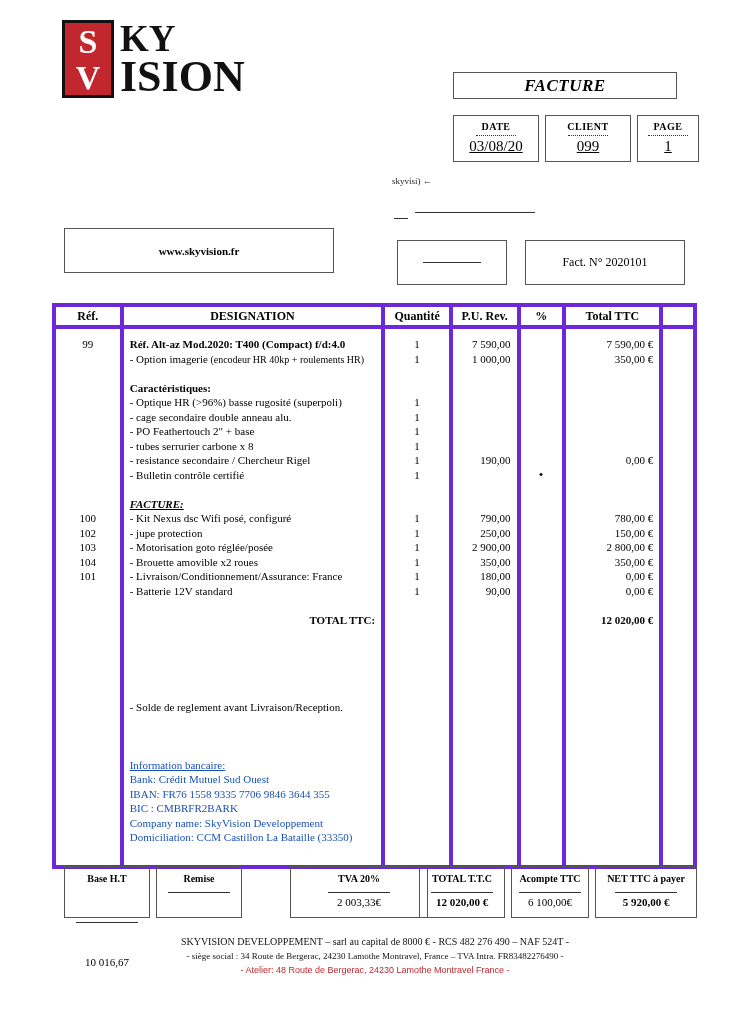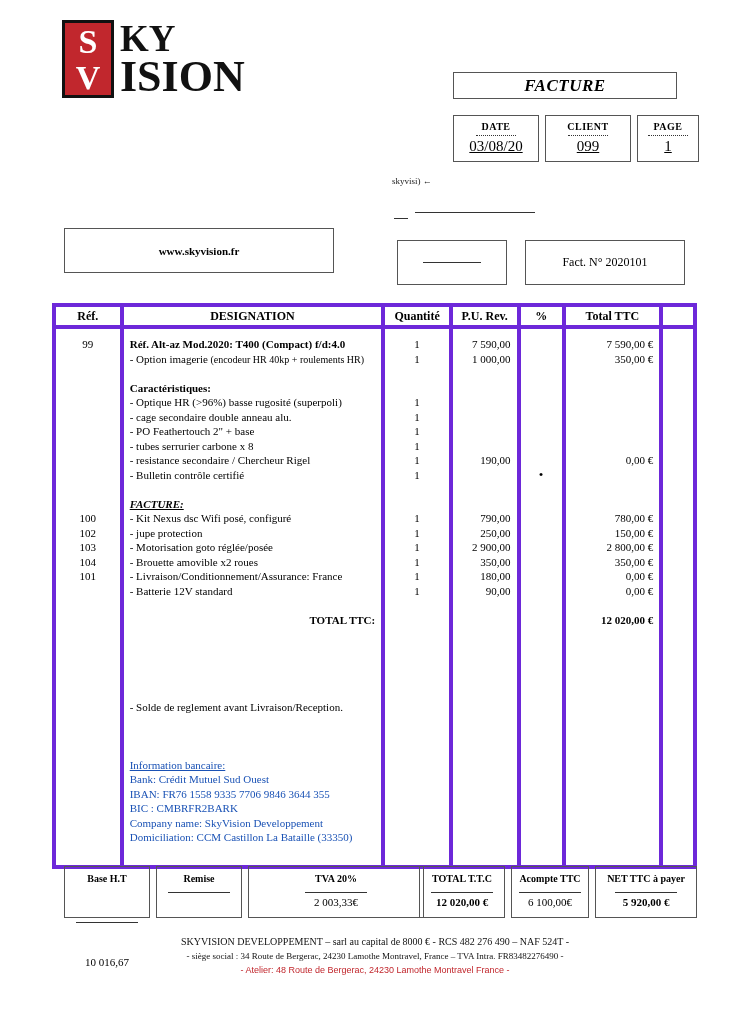--- a/index.html
+++ b/index.html
@@ -433,21 +433,21 @@
     <div class="tot-box" style="width:86px;gap:30px;">
       <div class="lbl">Base H.T</div>
       <div class="rule"></div>
       <div class="val norm">10 016,67</div>
     </div>
     <div class="tot-box" style="width:86px;">
       <div class="lbl">Remise</div>
       <div class="rule"></div>
       <div class="val norm"></div>
     </div>
-    <div class="tot-box" style="width:176px;">
+    <div class="tot-box" style="width:138px;margin-left:42px;">
       <div class="lbl">TVA 20%</div>
       <div class="rule"></div>
       <div class="val norm">2 003,33€</div>
     </div>
   </div>
 
   <div class="totals2">
     <div class="tot-box" style="width:86px;">
       <div class="lbl">TOTAL T.T.C</div>
       <div class="rule"></div>

